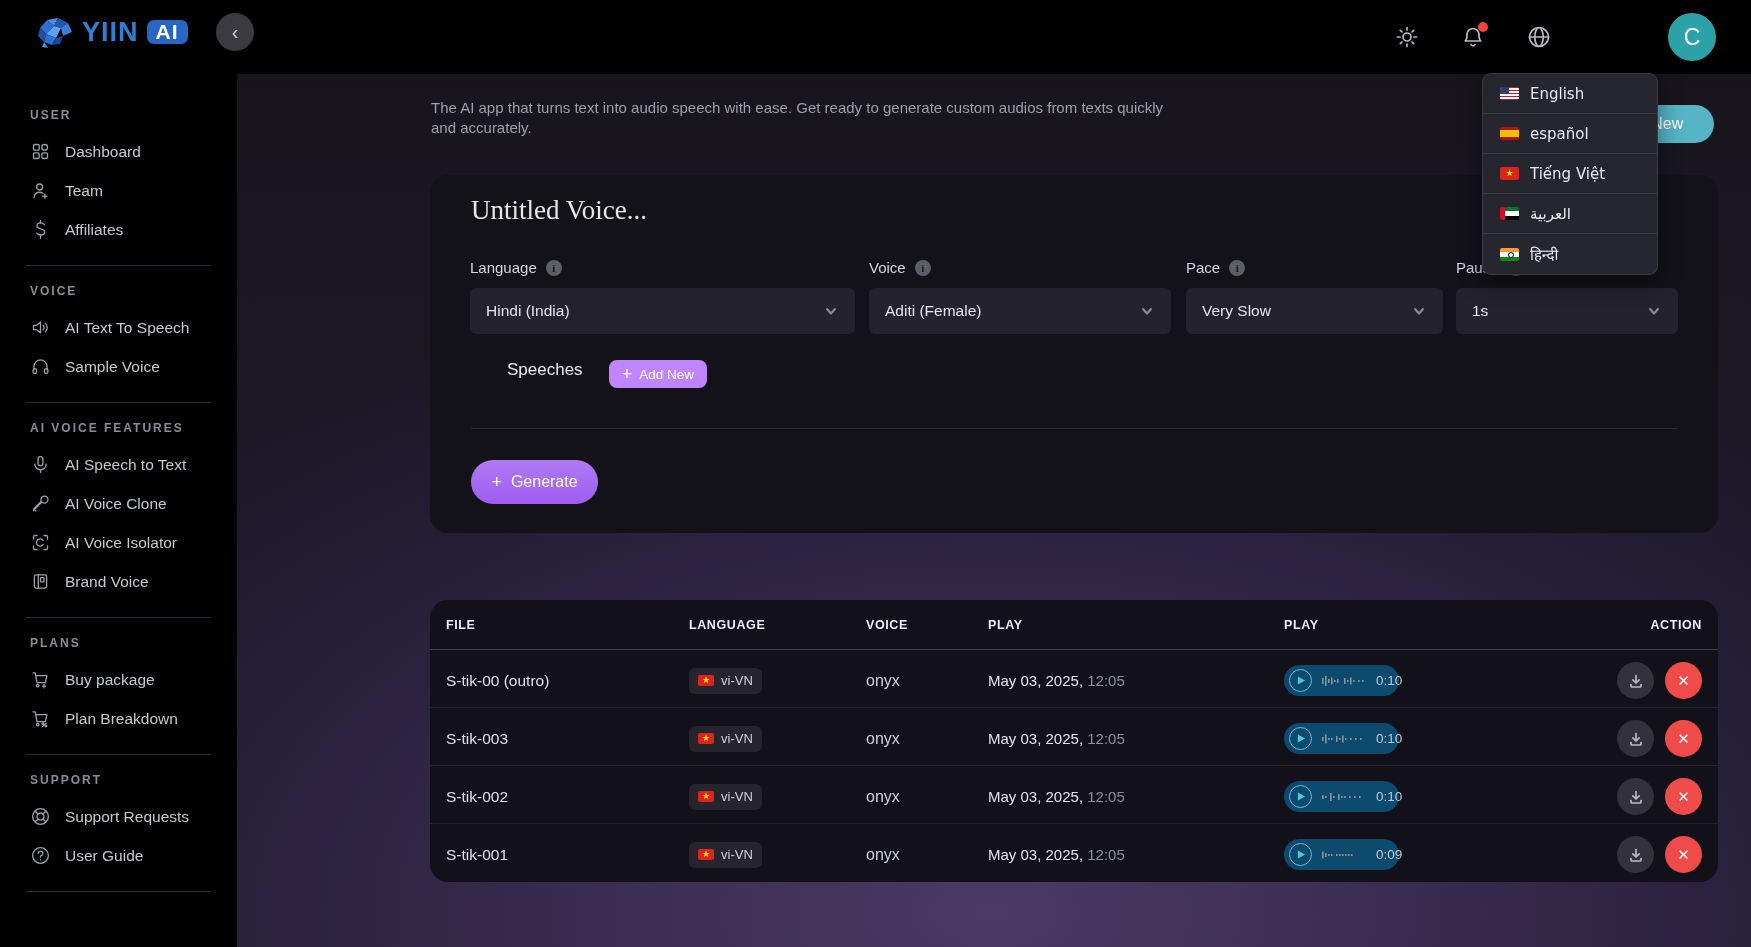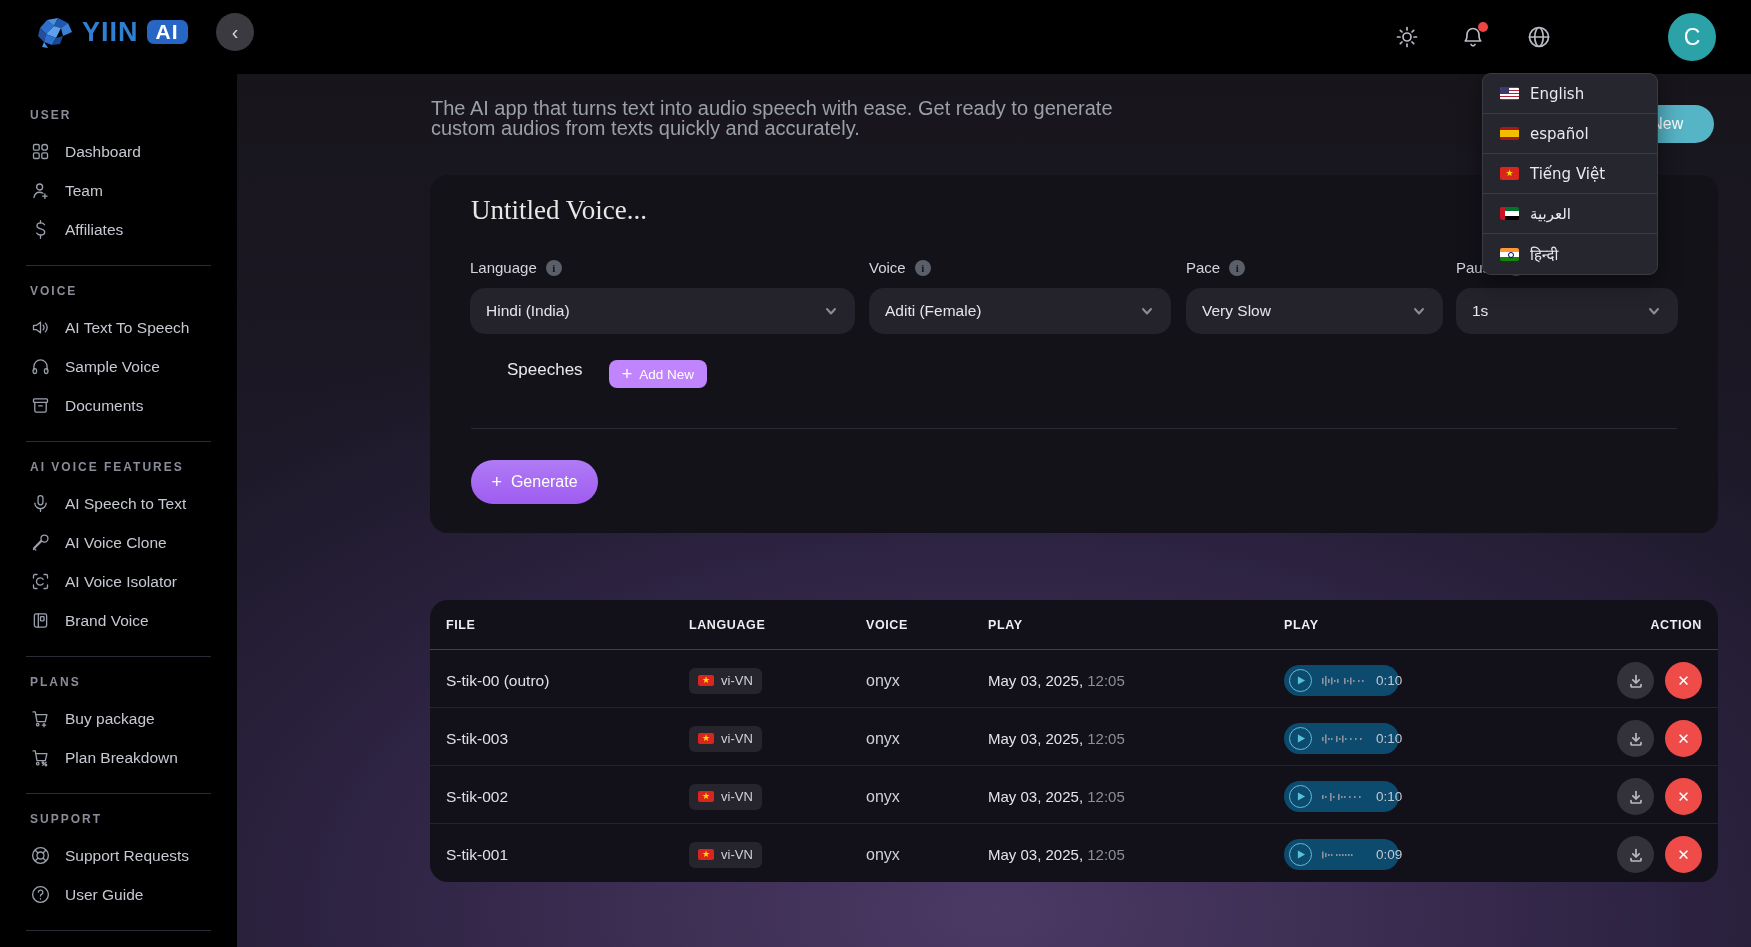--- a/index.html
+++ b/index.html
@@ -24,30 +24,30 @@
   .side-item .lbl { font-size:15.5px; color:#c6c9d2; }
   .side-item svg { width:21px; height:21px; stroke:#9ba0ad; fill:none; stroke-width:1.5; stroke-linecap:round; stroke-linejoin:round; flex:none; }
   .side-div { border-top:1px solid #2c2c34; margin:16px 0 18px -4px; }
 
   
   .main { position:absolute; left:237px; top:74px; width:1514px; height:873px;
     background:
       linear-gradient(180deg, rgba(23,21,26,0.92) 0%, rgba(23,21,26,0.55) 14%, rgba(23,21,26,0) 42%),
       radial-gradient(1150px 640px at 50% 96%, #4b3a64 0%, #3d2e53 30%, #2d2342 58%, #221c31 82%, #1c1826 100%);
   }
-  .page-desc { position:absolute; left:194px; top:24px; width:740px; font-size:20px; line-height:20px; color:#9b9fa8; }
+  .page-desc { position:absolute; left:194px; top:24px; width:740px; font-size:15px; line-height:20px; color:#9b9fa8; }
   .new-btn { position:absolute; left:1365px; top:31px; height:38px; width:112px; border-radius:20px; background:#55b4c6; color:#fff; font-size:16px; display:flex; align-items:center; justify-content:center; gap:8px; cursor:pointer; }
 
   
   .card { position:absolute; left:193px; top:101px; width:1288px; height:358px; background:#131219; border-radius:18px; }
   .card-title { position:absolute; left:41px; top:20px; font-family:"Liberation Serif", "DejaVu Serif", serif; font-size:27px; color:#e9e7e4; }
   .field { position:absolute; top:84px; }
   .field-label { display:flex; align-items:center; gap:9px; font-size:15px; color:#d2d5db; margin-bottom:12px; }
   .info-icon { width:16px; height:16px; border-radius:50%; background:#5b5f69; color:#15151b; font-size:11px; font-weight:bold; display:inline-flex; align-items:center; justify-content:center; font-family:"Liberation Serif", serif; cursor:pointer; }
-  .select { height:46px; background:#24232c; border-radius:15px; display:flex; align-items:center; justify-content:space-between; padding:0 16px; cursor:pointer; }
+  .select { height:46px; background:#24232c; border-radius:6px; display:flex; align-items:center; justify-content:space-between; padding:0 16px; cursor:pointer; }
   .select .val { font-size:15.5px; color:#e3e5ea; }
   .select svg { width:16px; height:16px; stroke:#8a8e99; fill:none; stroke-width:2; stroke-linecap:round; stroke-linejoin:round; }
   .f-language { left:40px;  width:385px; }
   .f-voice    { left:439px; width:302px; }
   .f-pace     { left:756px; width:257px; }
   .f-pause    { left:1026px;width:222px; }
 
   .speeches-row { position:absolute; left:41px; top:185px; display:flex; align-items:flex-start; gap:26px;margin-left:36px; }
   .speeches-label { font-size:17px; color:#e7e9ed; }
   .addnew-btn { background:#c084fc; color:#fff; font-size:13.5px; border-radius:8px; height:28px; padding:0 13px; display:flex; align-items:center; gap:7px; cursor:pointer; }
@@ -195,28 +195,20 @@
     <span class="lbl">AI Text To Speech</span>
   </div>
   <div class="side-item">
     <svg viewBox="0 0 24 24">
         <path d="M4.5 16v-4a7.5 7.5 0 0 1 15 0v4"></path>
         <rect x="3.5" y="14.5" width="4" height="5.5" rx="2"></rect>
         <rect x="16.5" y="14.5" width="4" height="5.5" rx="2"></rect>
       </svg>
     <span class="lbl">Sample Voice</span>
   </div>
-  <div class="side-item">
-    <svg viewBox="0 0 24 24">
-        <rect x="4" y="4.5" width="16" height="4" rx="1"></rect>
-        <path d="M5.5 8.5v9.5a1.5 1.5 0 0 0 1.5 1.5h10a1.5 1.5 0 0 0 1.5-1.5V8.5"></path>
-        <line x1="10" y1="12.5" x2="14" y2="12.5"></line>
-      </svg>
-    <span class="lbl">Documents</span>
-  </div>
 
   <div class="side-div"></div>
 
   <div class="sec-header">AI VOICE FEATURES</div>
   <div class="side-item">
     <svg viewBox="0 0 24 24">
         <rect x="9.2" y="3" width="5.6" height="10.5" rx="2.8"></rect>
         <path d="M5.5 11.5a6.5 6.5 0 0 0 13 0"></path>
         <line x1="12" y1="18" x2="12" y2="21"></line>
       </svg>

